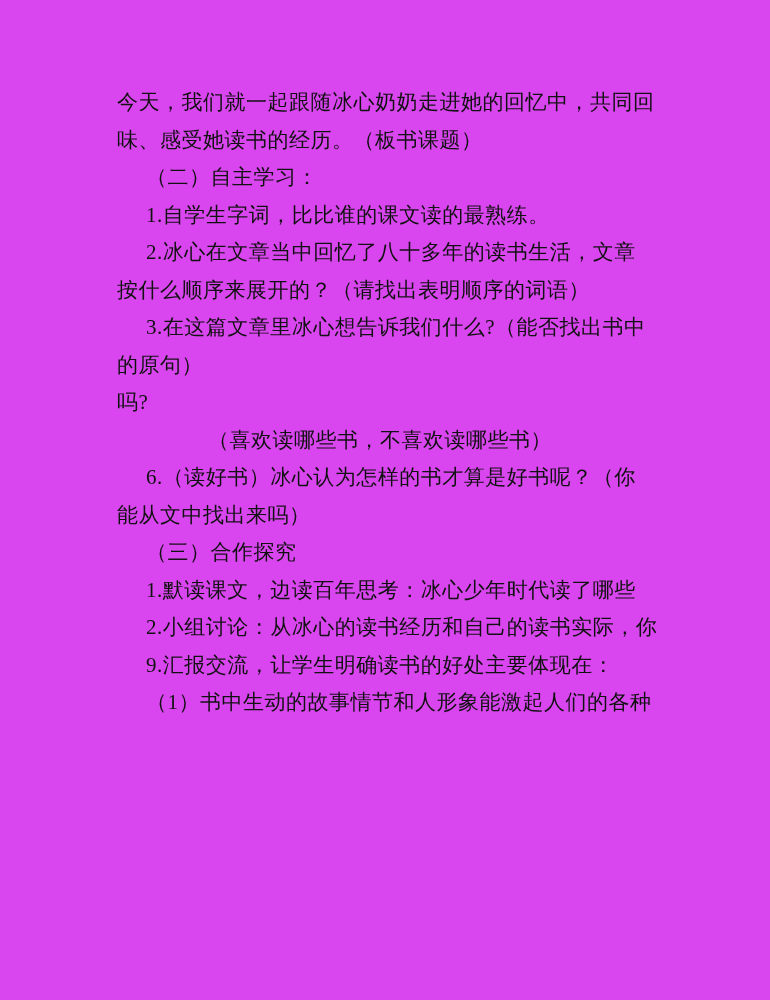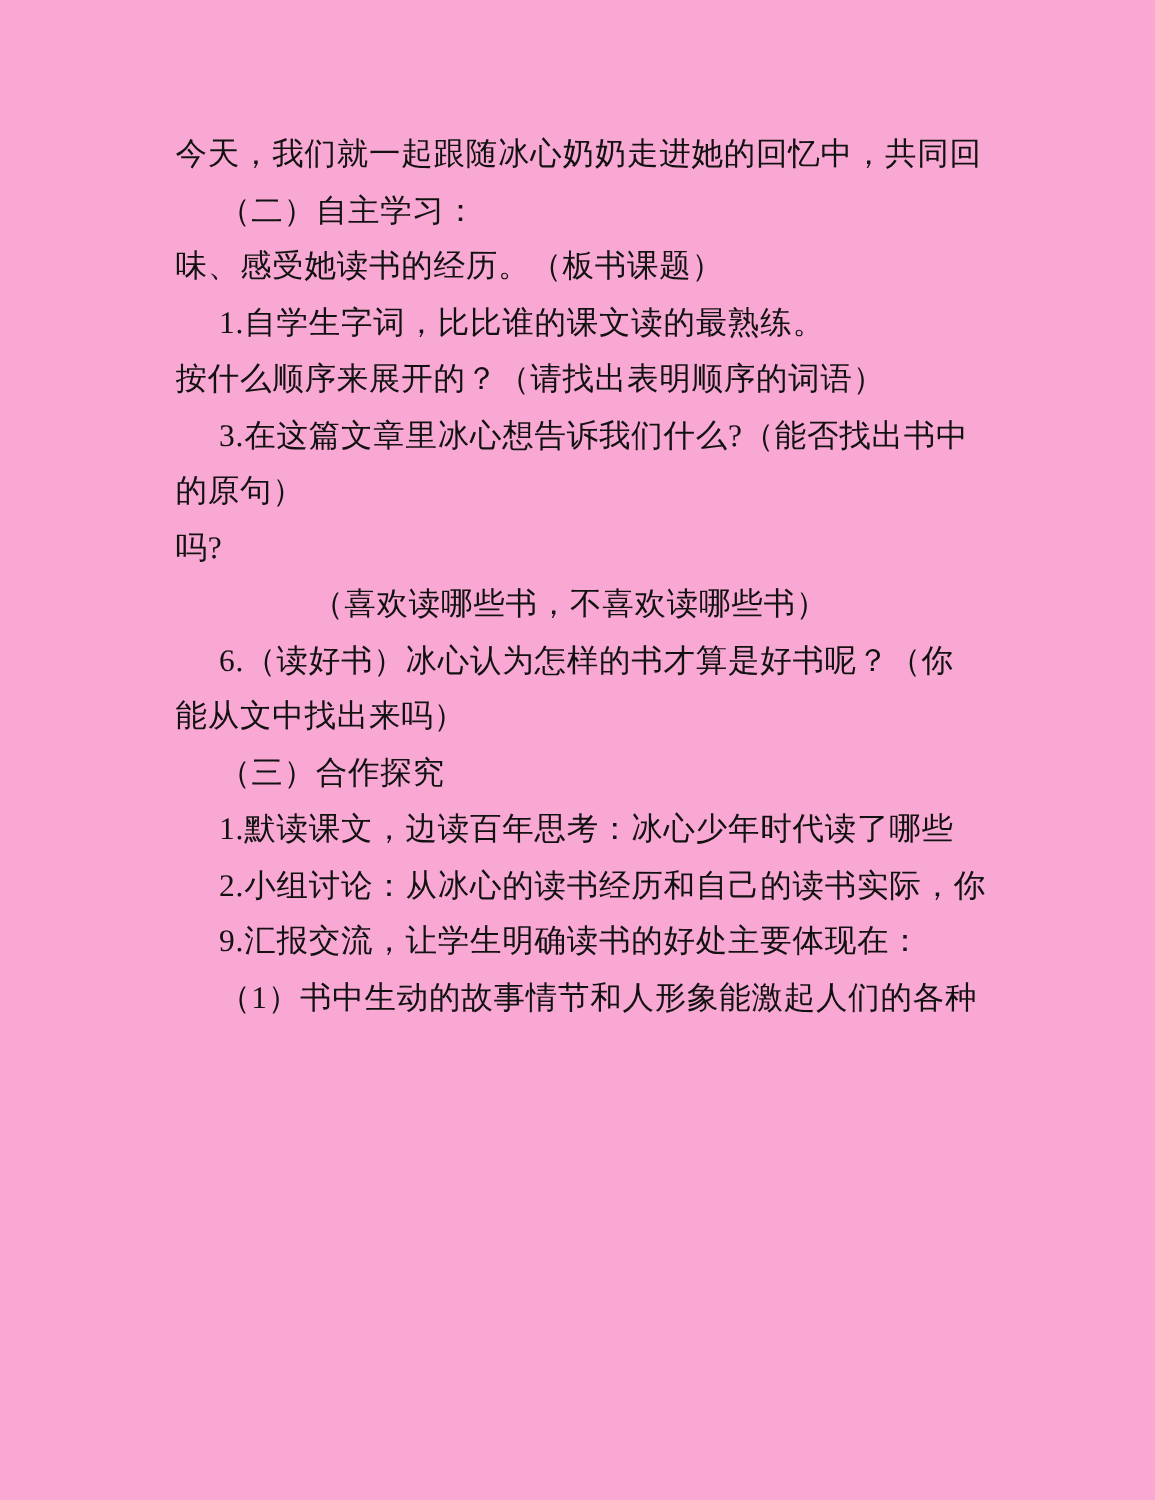--- a/index.html
+++ b/index.html
@@ -4,21 +4,21 @@
 <style>
   html, body {
     margin: 0;
     padding: 0;
     background: #ffffff;
   }
   .page {
     position: relative;
     width: 770px;
     height: 1000px;
-    background: #f9a8d4;
+    background: #d946ef;
     box-sizing: border-box;
     overflow: hidden;
   }
   .text-body {
     position: absolute;
     top: 84px;
     left: 117px;
     width: 536px;
     font-family: "Liberation Serif", "DejaVu Serif", serif;
     font-size: 21px;
@@ -38,23 +38,24 @@
     text-align: center;
   }
 </style>
 </head>
 <body style="background: rgb(255, 255, 255);">
 
 <div class="page">
   <div class="text-body" style="color: rgb(17, 17, 17);">
 
   <div class="line">今天，我们就一起跟随冰心奶奶走进她的回忆中，共同回</div>
+      <div class="line">味、感受她读书的经历。（板书课题）</div>
       <div class="line indent">（二）自主学习：</div>
-      <div class="line">味、感受她读书的经历。（板书课题）</div>
       <div class="line indent">1.自学生字词，比比谁的课文读的最熟练。</div>
+      <div class="line indent">2.冰心在文章当中回忆了八十多年的读书生活，文章</div>
       <div class="line">按什么顺序来展开的？（请找出表明顺序的词语）</div>
       <div class="line indent">3.在这篇文章里冰心想告诉我们什么?（能否找出书中</div>
       <div class="line">的原句）</div>
       <div class="line">吗?</div>
       <div class="line hang">（喜欢读哪些书，不喜欢读哪些书）</div>
       <div class="line indent">6.（读好书）冰心认为怎样的书才算是好书呢？（你</div>
       <div class="line">能从文中找出来吗）</div>
       <div class="line indent">（三）合作探究</div>
       <div class="line indent">1.默读课文，边读百年思考：冰心少年时代读了哪些</div>
       <div class="line indent">2.小组讨论：从冰心的读书经历和自己的读书实际，你</div>

